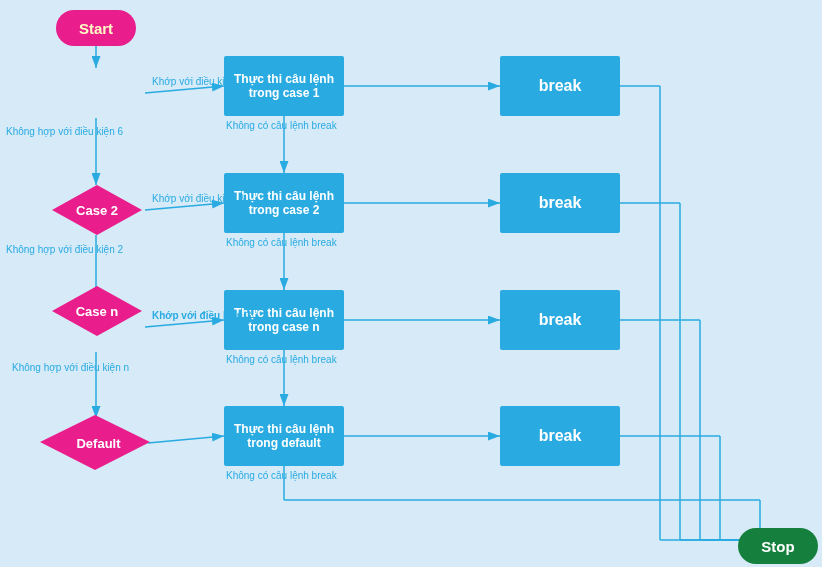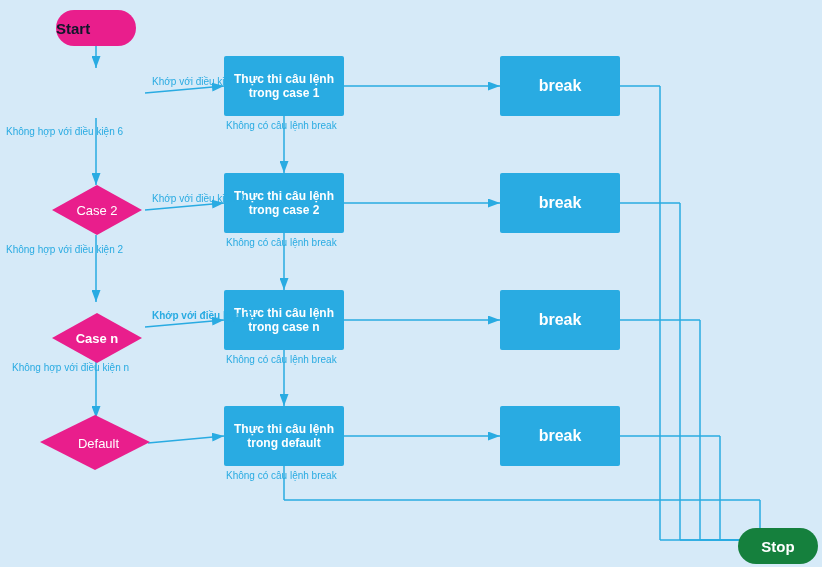--- a/index.html
+++ b/index.html
@@ -21,24 +21,24 @@
 
     .start-oval {
       background: #e91e8c;
       width: 80px;
       height: 36px;
       border-radius: 18px;
       left: 56px;
       top: 10px;
       font-size: 15px;
       font-weight: bold;
-      color: #0f172a;
+      color: #fef9c3;
       display: flex;
       align-items: center;
-      justify-content: flex-start;
+      justify-content: center;
       position: absolute;
     }
 
     .stop-oval {
       background: #15803d;
       width: 80px;
       height: 36px;
       border-radius: 18px;
       right: 4px;
       bottom: 3px;
@@ -131,35 +131,35 @@
 
   <div class="start-oval">
     <span>Start</span>
   </div>
 
 
   <div style="position:absolute; left:52px; top:185px; width:90px; height:50px;">
     <svg width="90" height="50" viewBox="0 0 90 50">
       <polygon points="45,0 90,25 45,50 0,25" fill="#e91e8c"></polygon>
     </svg>
-    <span style="position:absolute;top:50%;left:50%;transform:translate(-50%,-50%);color:white;font-weight:normal;font-size:13px;white-space:nowrap;">Case 2</span>
-  </div>
-
-  <div style="position:absolute; left:52px; top:313px; width:90px; height:50px;">
+    <span style="position:absolute;top:50%;left:50%;transform:translate(-50%,-50%);color:white;font-weight:bold;font-size:13px;white-space:nowrap;">Case 2</span>
+  </div>
+
+  <div style="position:absolute; left:52px; top:286px; width:90px; height:50px;">
     <svg width="90" height="50" viewBox="0 0 90 50">
       <polygon points="45,0 90,25 45,50 0,25" fill="#e91e8c"></polygon>
     </svg>
     <span style="position:absolute;top:50%;left:50%;transform:translate(-50%,-50%);color:white;font-weight:bold;font-size:13px;white-space:nowrap;">Case n</span>
   </div>
 
   <div style="position:absolute; left:40px; top:415px; width:110px; height:55px;">
     <svg width="110" height="55" viewBox="0 0 110 55">
       <polygon points="55,0 110,27 55,55 0,27" fill="#e91e8c"></polygon>
     </svg>
-    <span style="position:absolute;top:50%;left:50%;transform:translate(-50%,-50%);color:white;font-weight:normal;font-size:13px;white-space:nowrap;padding-left:7px;">Default</span>
+    <span style="position:absolute;top:50%;left:50%;transform:translate(-50%,-50%);color:white;font-weight:bold;font-size:13px;white-space:nowrap;padding-left:7px;">Default</span>
   </div>
 
   <div style="position:absolute;left:224px;top:56px;width:120px;height:60px;background:#29abe2;color:white;display:flex;align-items:center;justify-content:center;text-align:center;font-size:12px;font-weight:bold;border-radius:2px;">
     <span>Thực thi câu lệnh<br>trong case 1</span>
   </div>
 
   <div style="position:absolute;left:224px;top:173px;width:120px;height:60px;background:#29abe2;color:white;display:flex;align-items:center;justify-content:center;text-align:center;font-size:12px;font-weight:bold;border-radius:2px;">
     <span>Thực thi câu lệnh<br>trong case 2</span>
   </div>
 

